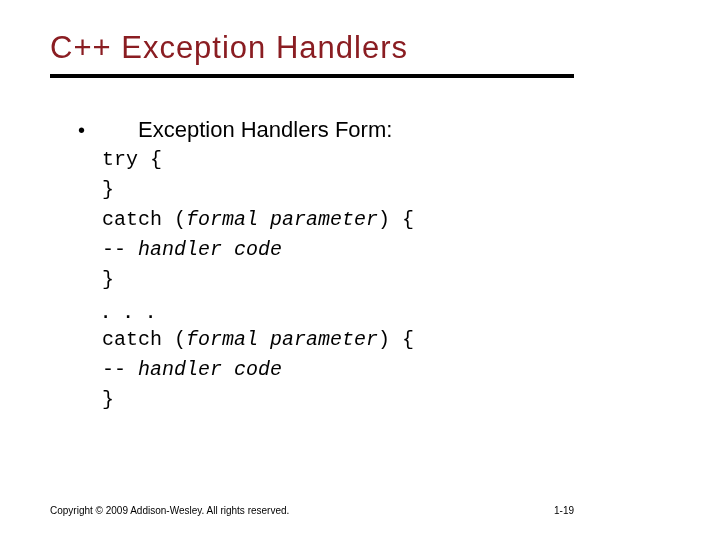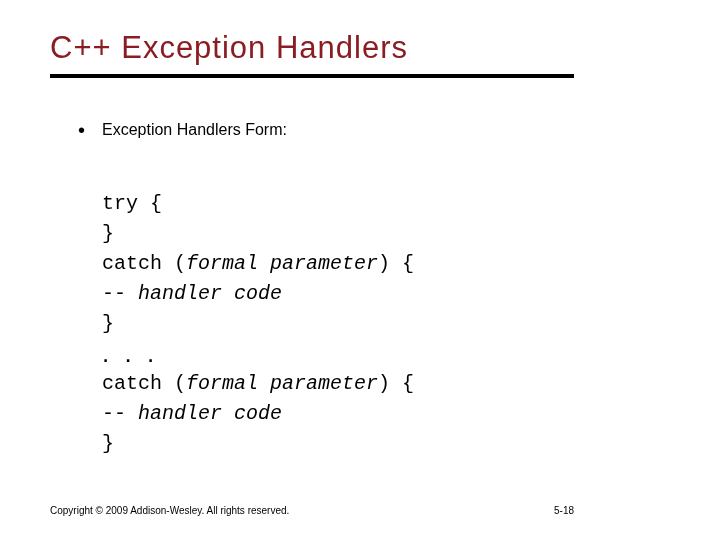--- a/index.html
+++ b/index.html
@@ -41,28 +41,28 @@
     align-items: flex-start;
   }
   .bullet-dot {
     width: 24px;
     flex: 0 0 24px;
     font-size: 20px;
     line-height: 28px;
     text-align: left;
   }
   .bullet-text {
-    font-size: 16px;
+    font-size: 22px;
     line-height: 28px;
+    margin-left: 36px;
   }
   .code-block {
     padding-left: 24px;
     font-size: 20px;
     line-height: 28px;
-    margin-top: 44px;
   }
   .mono {
     font-family: "Courier New", Courier, monospace;
   }
   .ital {
     font-style: italic;
     font-family: Liberation Mono, monospace;
   }
   .dots {
     font-size: 26px;
@@ -109,15 +109,15 @@
       <div><span class="mono">}</span></div>
       <div class="dots">. . .</div>
       <div><span class="mono">catch (</span><span class="mono ital">formal parameter</span><span class="mono">) {</span></div>
       <div><span class="mono">-- </span><span class="ital">handler code</span></div>
       <div><span class="mono">}</span></div>
     </div>
 
   </div>
 
   <div class="footer">Copyright © 2009 Addison-Wesley. All rights reserved.</div>
-  <div class="pagenum">5-18</div>
+  <div class="pagenum">1-19</div>
 
 </div>
 
 </body></html>

